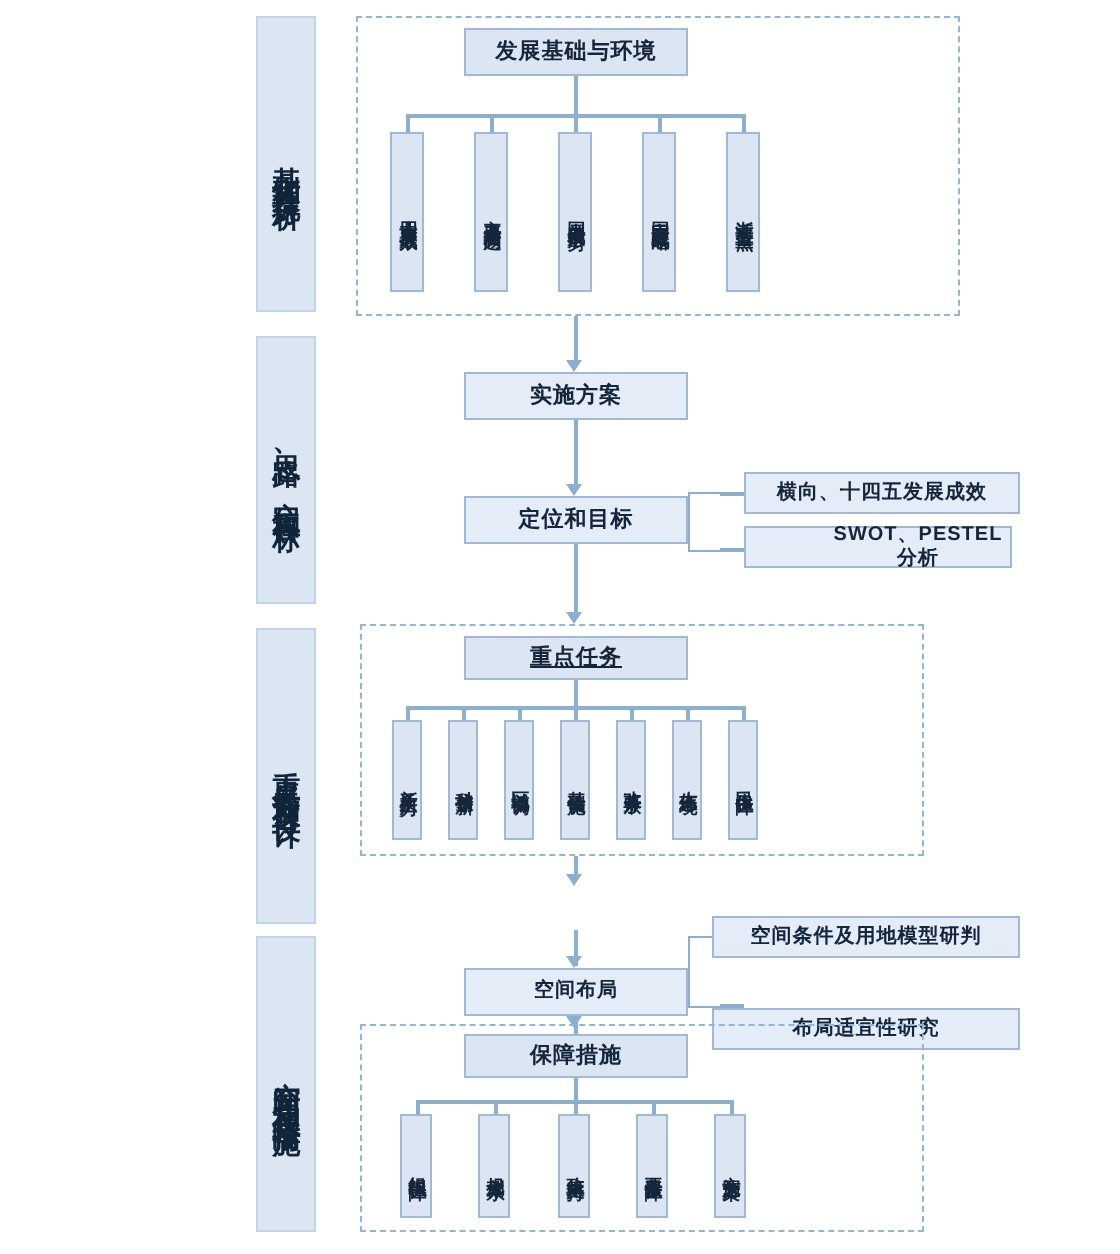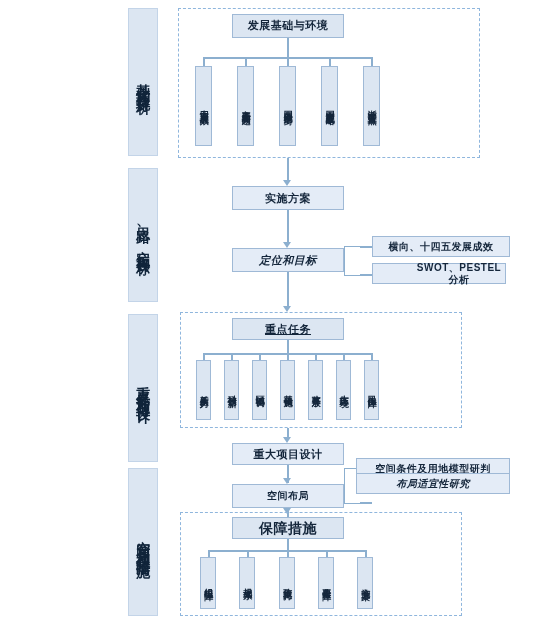--- a/index.html
+++ b/index.html
@@ -104,21 +104,21 @@
   <div class="stage" style="left:128px;top:8px;width:30px;height:148px;">基础和环境分析</div>
 
   <div class="stage" style="left:128px;top:168px;width:30px;height:134px;">思路、定位和目标</div>
 
   <div class="stage" style="left:128px;top:314px;width:30px;height:148px;">重点任务和项目设计</div>
 
   <div class="stage" style="left:128px;top:468px;width:30px;height:148px;">空间布局和保障措施</div>
 
   <div class="dash" style="left:178px;top:8px;width:302px;height:150px;"></div>
 
-  <div class="box" style="left:232px;top:14px;width:112px;height:24px;font-size:11px;font-family:Liberation Mono, monospace;">发展基础与环境</div>
+  <div class="box" style="left:232px;top:14px;width:112px;height:24px;font-size:11px;">发展基础与环境</div>
 
   <div class="ln vl" style="left:287px;top:38px;height:20px;"></div>
 
   <div class="ln hl" style="left:203px;top:57px;width:168px;"></div>
 
   <div class="ln vl" style="left:203px;top:57px;height:10px;"></div>
   <div class="ln vl" style="left:245px;top:57px;height:10px;"></div>
   <div class="ln vl" style="left:287px;top:57px;height:10px;"></div>
   <div class="ln vl" style="left:329px;top:57px;height:10px;"></div>
   <div class="ln vl" style="left:371px;top:57px;height:10px;"></div>
@@ -130,21 +130,21 @@
   <div class="vbox" style="left:363px;top:66px;width:17px;height:80px;">浙江十五五重点</div>
 
   <div class="ln vl" style="left:287px;top:158px;height:24px;"></div>
   <div class="arrow" style="left:283.2px;top:180px;"></div>
 
   <div class="box light" style="left:232px;top:186px;width:112px;height:24px;font-size:11px;">实施方案</div>
 
   <div class="ln vl" style="left:287px;top:210px;height:34px;"></div>
   <div class="arrow" style="left:283.2px;top:242px;"></div>
 
-  <div class="box light" style="left:232px;top:248px;width:112px;height:24px;font-size:11px;font-style:italic;">定位和目标</div>
+  <div class="box light" style="left:232px;top:248px;width:112px;height:24px;font-size:11px;">定位和目标</div>
 
   <div class="elbow" style="left:344px;top:246px;width:18px;height:30px;"></div>
   <div class="ln hl" style="left:360px;top:246px;width:12px;"></div>
   <div class="ln hl" style="left:360px;top:274px;width:12px;"></div>
 
   <div class="box light" style="left:372px;top:236px;width:138px;height:21px;font-size:10px;">横向、十四五发展成效</div>
   <div class="box light" style="left:372px;top:263px;width:134px;height:21px;font-size:10px;padding-left:40px;">SWOT、PESTEL分析</div>
 
   <div class="ln vl" style="left:287px;top:272px;height:36px;"></div>
   <div class="arrow" style="left:283.2px;top:306px;"></div>
@@ -167,40 +167,39 @@
   <div class="vbox" style="left:224px;top:360px;width:15px;height:60px;">科技创新</div>
   <div class="vbox" style="left:252px;top:360px;width:15px;height:60px;">区域协调</div>
   <div class="vbox" style="left:280px;top:360px;width:15px;height:60px;">基础设施</div>
   <div class="vbox" style="left:308px;top:360px;width:15px;height:60px;">改革开放</div>
   <div class="vbox" style="left:336px;top:360px;width:15px;height:60px;">生态环境</div>
   <div class="vbox" style="left:364px;top:360px;width:15px;height:60px;">民生保障</div>
 
   <div class="ln vl" style="left:287px;top:428px;height:12px;"></div>
   <div class="arrow" style="left:283.2px;top:437px;"></div>
 
-  <div class="box light" style="left:232px;top:443px;width:112px;height:22px;font-size:11px;">重大项目设计</div>
 
   <div class="ln vl" style="left:287px;top:465px;height:18px;"></div>
   <div class="arrow" style="left:283.2px;top:478px;"></div>
 
   <div class="box light" style="left:232px;top:484px;width:112px;height:24px;font-size:10px;">空间布局</div>
 
   <div class="elbow" style="left:344px;top:468px;width:18px;height:36px;"></div>
   <div class="ln hl" style="left:360px;top:468px;width:12px;"></div>
   <div class="ln hl" style="left:360px;top:502px;width:12px;"></div>
 
   <div class="box light" style="left:356px;top:458px;width:154px;height:21px;font-size:10px;font-family:Liberation Serif, serif;">空间条件及用地模型研判</div>
-  <div class="box light" style="left:356px;top:473px;width:154px;height:21px;font-size:10px;font-style:italic;">布局适宜性研究</div>
+  <div class="box light" style="left:356px;top:504px;width:154px;height:21px;font-size:10px;">布局适宜性研究</div>
 
   <div class="ln vl" style="left:287px;top:508px;height:12px;"></div>
   <div class="arrow" style="left:283.2px;top:508px;"></div>
 
   <div class="dash" style="left:180px;top:512px;width:282px;height:104px;"></div>
 
-  <div class="box" style="left:232px;top:517px;width:112px;height:22px;font-size:14px;">保障措施</div>
+  <div class="box" style="left:232px;top:517px;width:112px;height:22px;font-size:11px;">保障措施</div>
 
   <div class="ln vl" style="left:287px;top:539px;height:12px;"></div>
   <div class="ln hl" style="left:208px;top:550px;width:158px;"></div>
   <div class="ln vl" style="left:208px;top:550px;height:8px;"></div>
   <div class="ln vl" style="left:247px;top:550px;height:8px;"></div>
   <div class="ln vl" style="left:287px;top:550px;height:8px;"></div>
   <div class="ln vl" style="left:326px;top:550px;height:8px;"></div>
   <div class="ln vl" style="left:365px;top:550px;height:8px;"></div>
 
   <div class="vbox" style="left:200px;top:557px;width:16px;height:52px;">组织保障</div>

